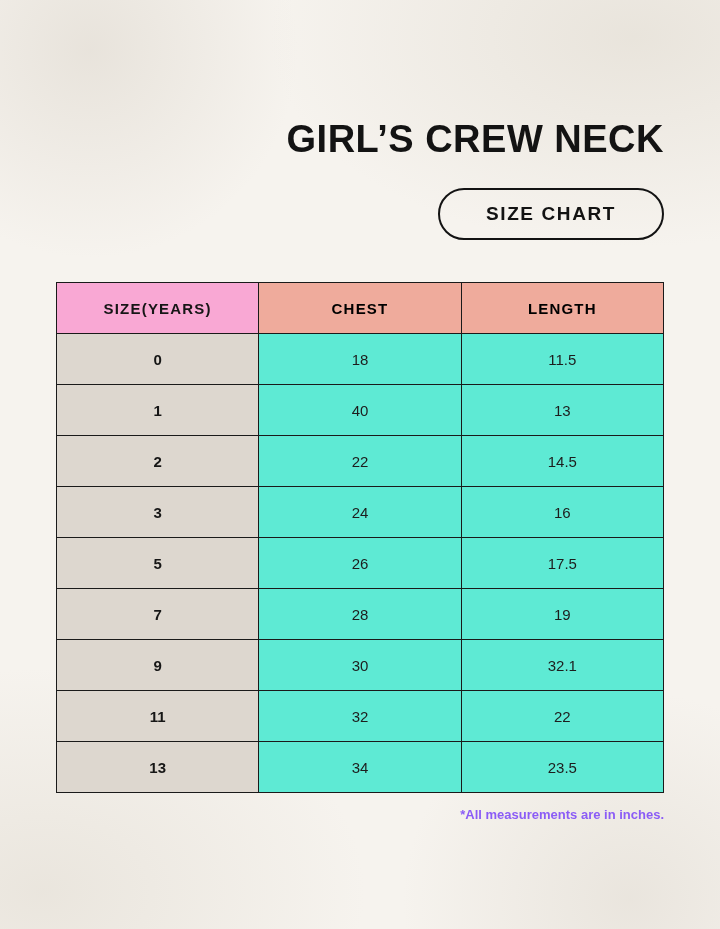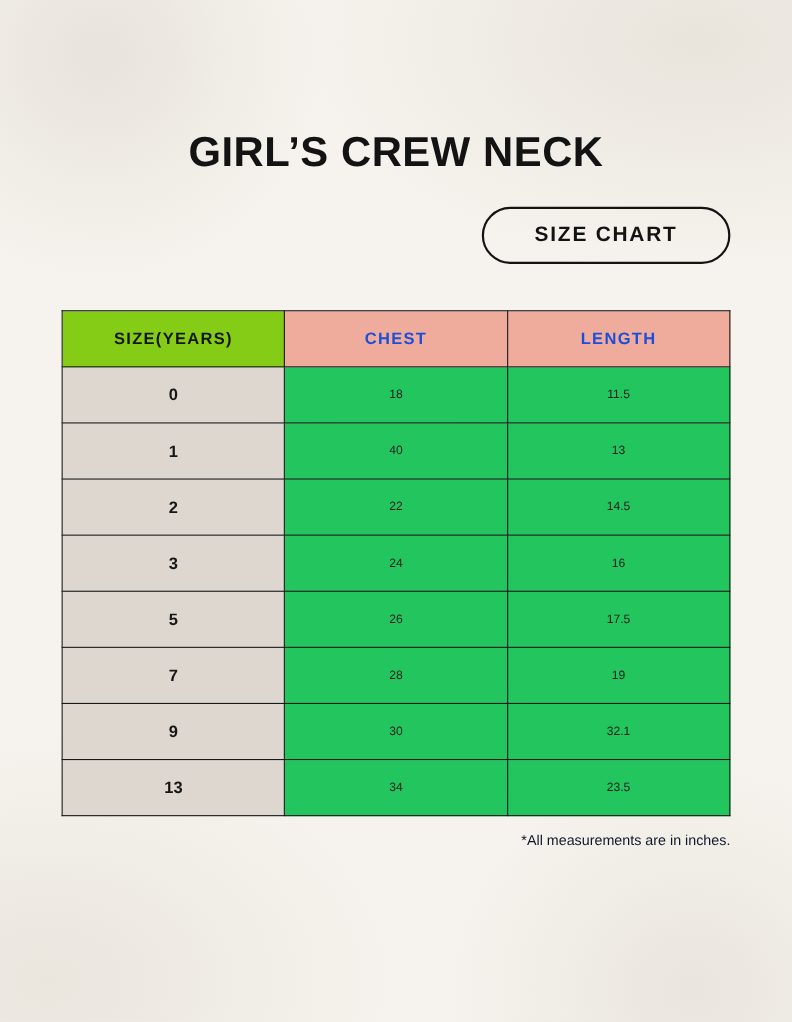--- a/index.html
+++ b/index.html
@@ -41,21 +41,21 @@
     background: radial-gradient(ellipse at center, rgba(215,208,197,0.4) 0%, rgba(247,244,239,0) 70%);
   }
   .content {
     position: relative;
     z-index: 2;
     padding: 0 56px;
   }
   .title {
     margin: 0;
     padding-top: 118px;
-    text-align: center;
+    text-align: right;
     font-size: 38px;
     line-height: 42px;
     font-weight: 700;
     letter-spacing: 0.5px;
     color: #131313;
   }
   .title .line2 {
     display: block;
   }
   .badge-wrap {
@@ -80,52 +80,52 @@
     table-layout: fixed;
   }
   table.size-table th,
   table.size-table td {
     border: 1.6px solid #1a1a1a;
     height: 48px;
     text-align: center;
     vertical-align: middle;
   }
   th.head-size {
-    background: #84cc16;
+    background: #f9a8d4;
     font-size: 15px;
     letter-spacing: 1.2px;
     font-weight: 700;
     color: #161616;
   }
   th.head-measure {
     background: #efab9c;
     font-size: 15px;
     letter-spacing: 1.2px;
     font-weight: 700;
-    color: #1d4ed8;
+    color: #000000;
   }
   td.cell-size {
     background: #ddd7cf;
     font-size: 15px;
     font-weight: 700;
     color: #161616;
   }
   td.cell-value {
-    background: #22c55e;
-    font-size: 11px;
+    background: #5eead4;
+    font-size: 15px;
     font-weight: 400;
     color: #1d1d1d;
   }
   .footnote {
     width: 608px;
     margin: 14px auto 16px auto;
     text-align: right;
     font-size: 13px;
-    font-weight: 400;
-    color: #0f172a;
+    font-weight: 700;
+    color: #8b5cf6;
   }
 </style>
 </head>
 <body>
 
 <div class="page">
   <div class="soft-shadow-tl"></div>
   <div class="soft-shadow-br"></div>
 </div>
 
@@ -177,20 +177,25 @@
         <td class="cell-size">7</td>
         <td class="cell-value">28</td>
         <td class="cell-value">19</td>
       </tr>
       <tr>
         <td class="cell-size">9</td>
         <td class="cell-value">30</td>
         <td class="cell-value">32.1</td>
       </tr>
       <tr>
+        <td class="cell-size">11</td>
+        <td class="cell-value">32</td>
+        <td class="cell-value">22</td>
+      </tr>
+      <tr>
         <td class="cell-size">13</td>
         <td class="cell-value">34</td>
         <td class="cell-value">23.5</td>
       </tr>
     </tbody>
   </table>
 
   <div class="footnote">*All measurements are in inches.</div>
 
 </div>

